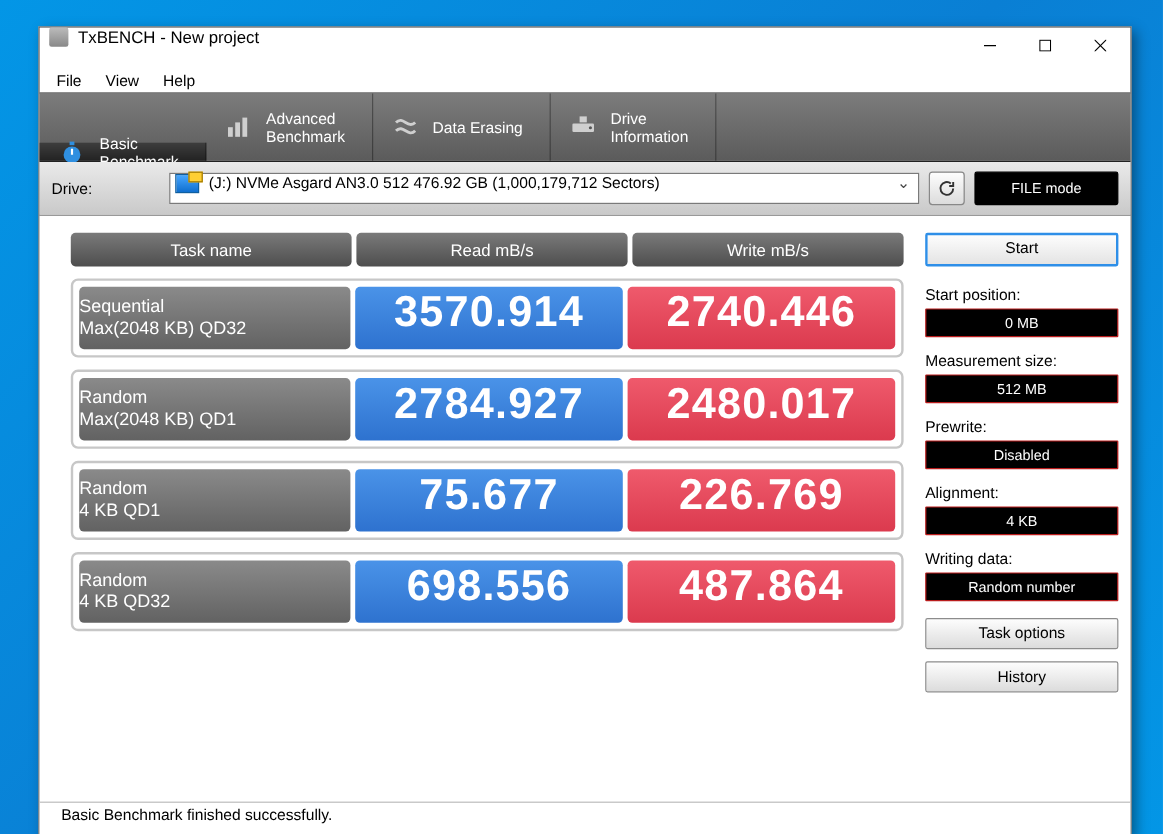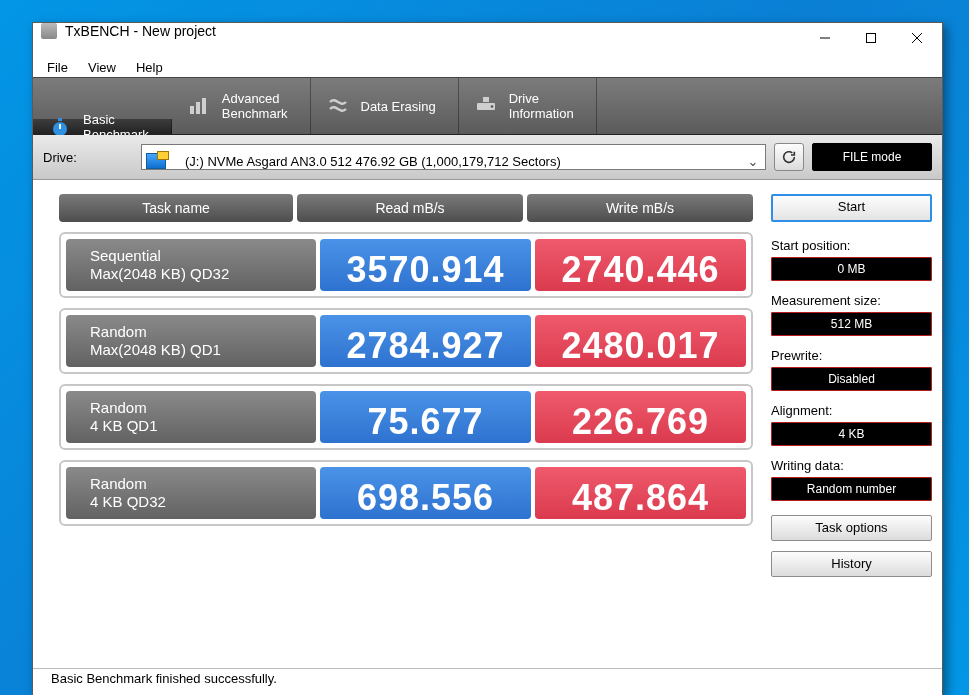--- a/index.html
+++ b/index.html
@@ -11,36 +11,36 @@
   .menubar{height:24px;display:flex;align-items:flex-end;padding:0 4px;}
   .menubar span{padding:2px 10px;}
   .tabbar{height:56px;background:linear-gradient(#7c7c7c,#5b5b5b);display:flex;border-top:1px solid #444;border-bottom:1px solid #222;}
   .tab{flex:0 0 auto;display:flex;align-items:center;padding:0 22px 0 14px;color:#fff;gap:10px;border-right:1px solid rgba(0,0,0,.35);}
   .tab.active{background:linear-gradient(#3d3d3d,#222);margin-top:41px;}
   .tab .ticon{width:26px;height:26px;display:flex;align-items:center;justify-content:center;}
   .tab .tlab{font-size:13px;line-height:15px;}
   
   .driverow{background:linear-gradient(#eaeaea,#c9c9c9);padding:8px 10px;display:flex;align-items:center;gap:8px;border-bottom:1px solid #999;}
   .driverow .lbl{width:90px;}
-  .driverow .sel{flex:1;display:flex;align-items:flex-end;background:#fff;border:1px solid #7a7a7a;height:24px;padding:0 4px;gap:19px;}
+  .driverow .sel{flex:1;display:flex;align-items:flex-start;background:#fff;border:1px solid #7a7a7a;height:24px;padding:0 4px;gap:8px;}
   .driverow .sel .dicon{width:18px;height:14px;background:linear-gradient(#46a6ff,#0f6fcf);border:1px solid #0f5fa0;position:relative;}
   .driverow .sel .dicon::after{content:"";position:absolute;right:-4px;top:-3px;width:10px;height:7px;background:#ffcf33;border:1px solid #a07800;}
   .driverow .sel span{flex:1;white-space:nowrap;overflow:hidden;}
   .driverow .sel .chev{width:16px;text-align:center;color:#444;}
   .sqbtn{width:28px;height:26px;background:linear-gradient(#fdfdfd,#dcdcdc);border:1px solid #888;border-radius:3px;display:flex;align-items:center;justify-content:center;}
   .filemode{width:118px;height:26px;background:#000;color:#fff;border:1px solid #000;display:flex;align-items:center;justify-content:center;font-size:12px;border-radius:2px;}
   
   .main{flex:1;display:flex;padding:14px 10px 6px 26px;gap:18px;background:#fff;overflow:hidden;}
   .left{flex:0 0 694px;display:flex;flex-direction:column;gap:10px;}
   .hdrrow{display:flex;gap:4px;}
   .hdrcell{flex:1;height:28px;background:linear-gradient(#7a7a7a,#4e4e4e);color:#fff;display:flex;align-items:center;justify-content:center;border-radius:4px;font-size:14px;}
   .hdrcell:first-child{flex:0 0 234px;}
   .rrow{display:flex;gap:4px;border:2px solid #c7c7c7;border-radius:6px;padding:5px;}
-  .rname{flex:0 0 226px;background:linear-gradient(#8a8a8a,#626262);border-radius:4px;color:#fff;display:flex;flex-direction:column;justify-content:space-between;padding:8px 0 8px 24px;font-size:15px;line-height:18px;}
-  .rval{flex:1;border-radius:4px;display:flex;align-items:flex-end;justify-content:center;}
+  .rname{flex:0 0 226px;background:linear-gradient(#8a8a8a,#626262);border-radius:4px;color:#fff;display:flex;flex-direction:column;justify-content:space-between;padding:8px 0 8px 0;font-size:15px;line-height:18px;}
+  .rval{flex:1;border-radius:4px;display:flex;align-items:flex-start;justify-content:center;}
   .rval span{font-family:"Arial Narrow","Segoe UI",sans-serif;font-weight:700;font-size:36px;letter-spacing:1px;color:#fff;}
   .rval.read{background:linear-gradient(#4a93e8,#2e72cf);}
   .rval.write{background:linear-gradient(#ef5a6c,#db3a4e);}
   
   .right{flex:1;display:flex;flex-direction:column;gap:4px;}
   .start{height:24px;background:linear-gradient(#fdfdfd,#e4e4e4);border:2px solid #2e8fe8;border-radius:2px;text-align:center;line-height:22px;margin-bottom:8px;}
   .plabel{font-size:13px;color:#000;margin-top:4px;}
   .pval{height:22px;background:#000;color:#fff;text-align:center;line-height:22px;font-size:12px;margin-bottom:4px;border:1px solid #b91c1c;border-radius:1px;}
   .gbtn{height:24px;background:linear-gradient(#fdfdfd,#dcdcdc);border:1px solid #8c8c8c;border-radius:2px;text-align:center;line-height:24px;margin-top:6px;}
   

